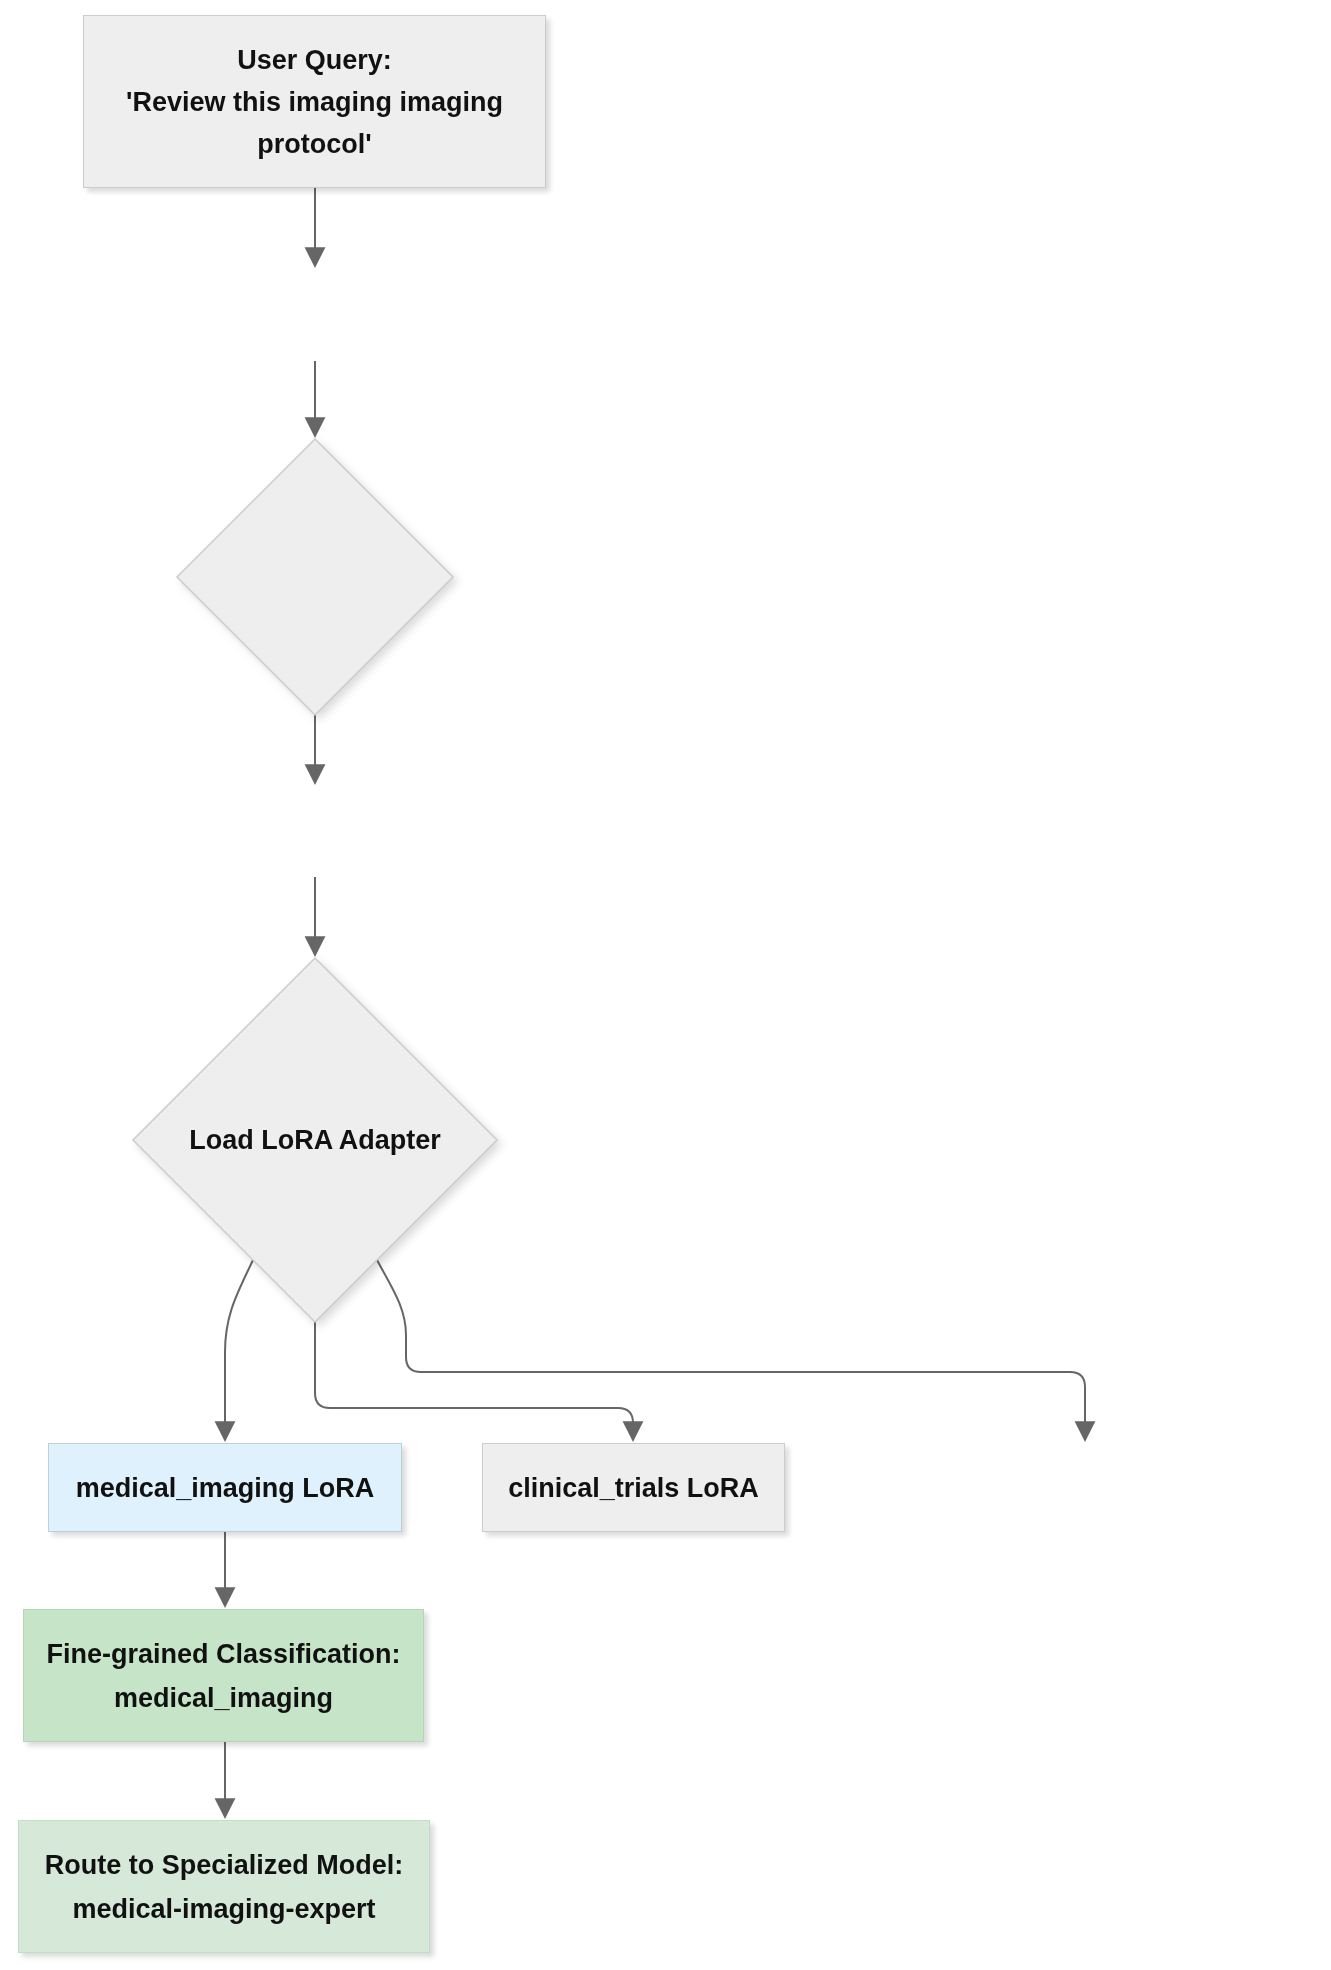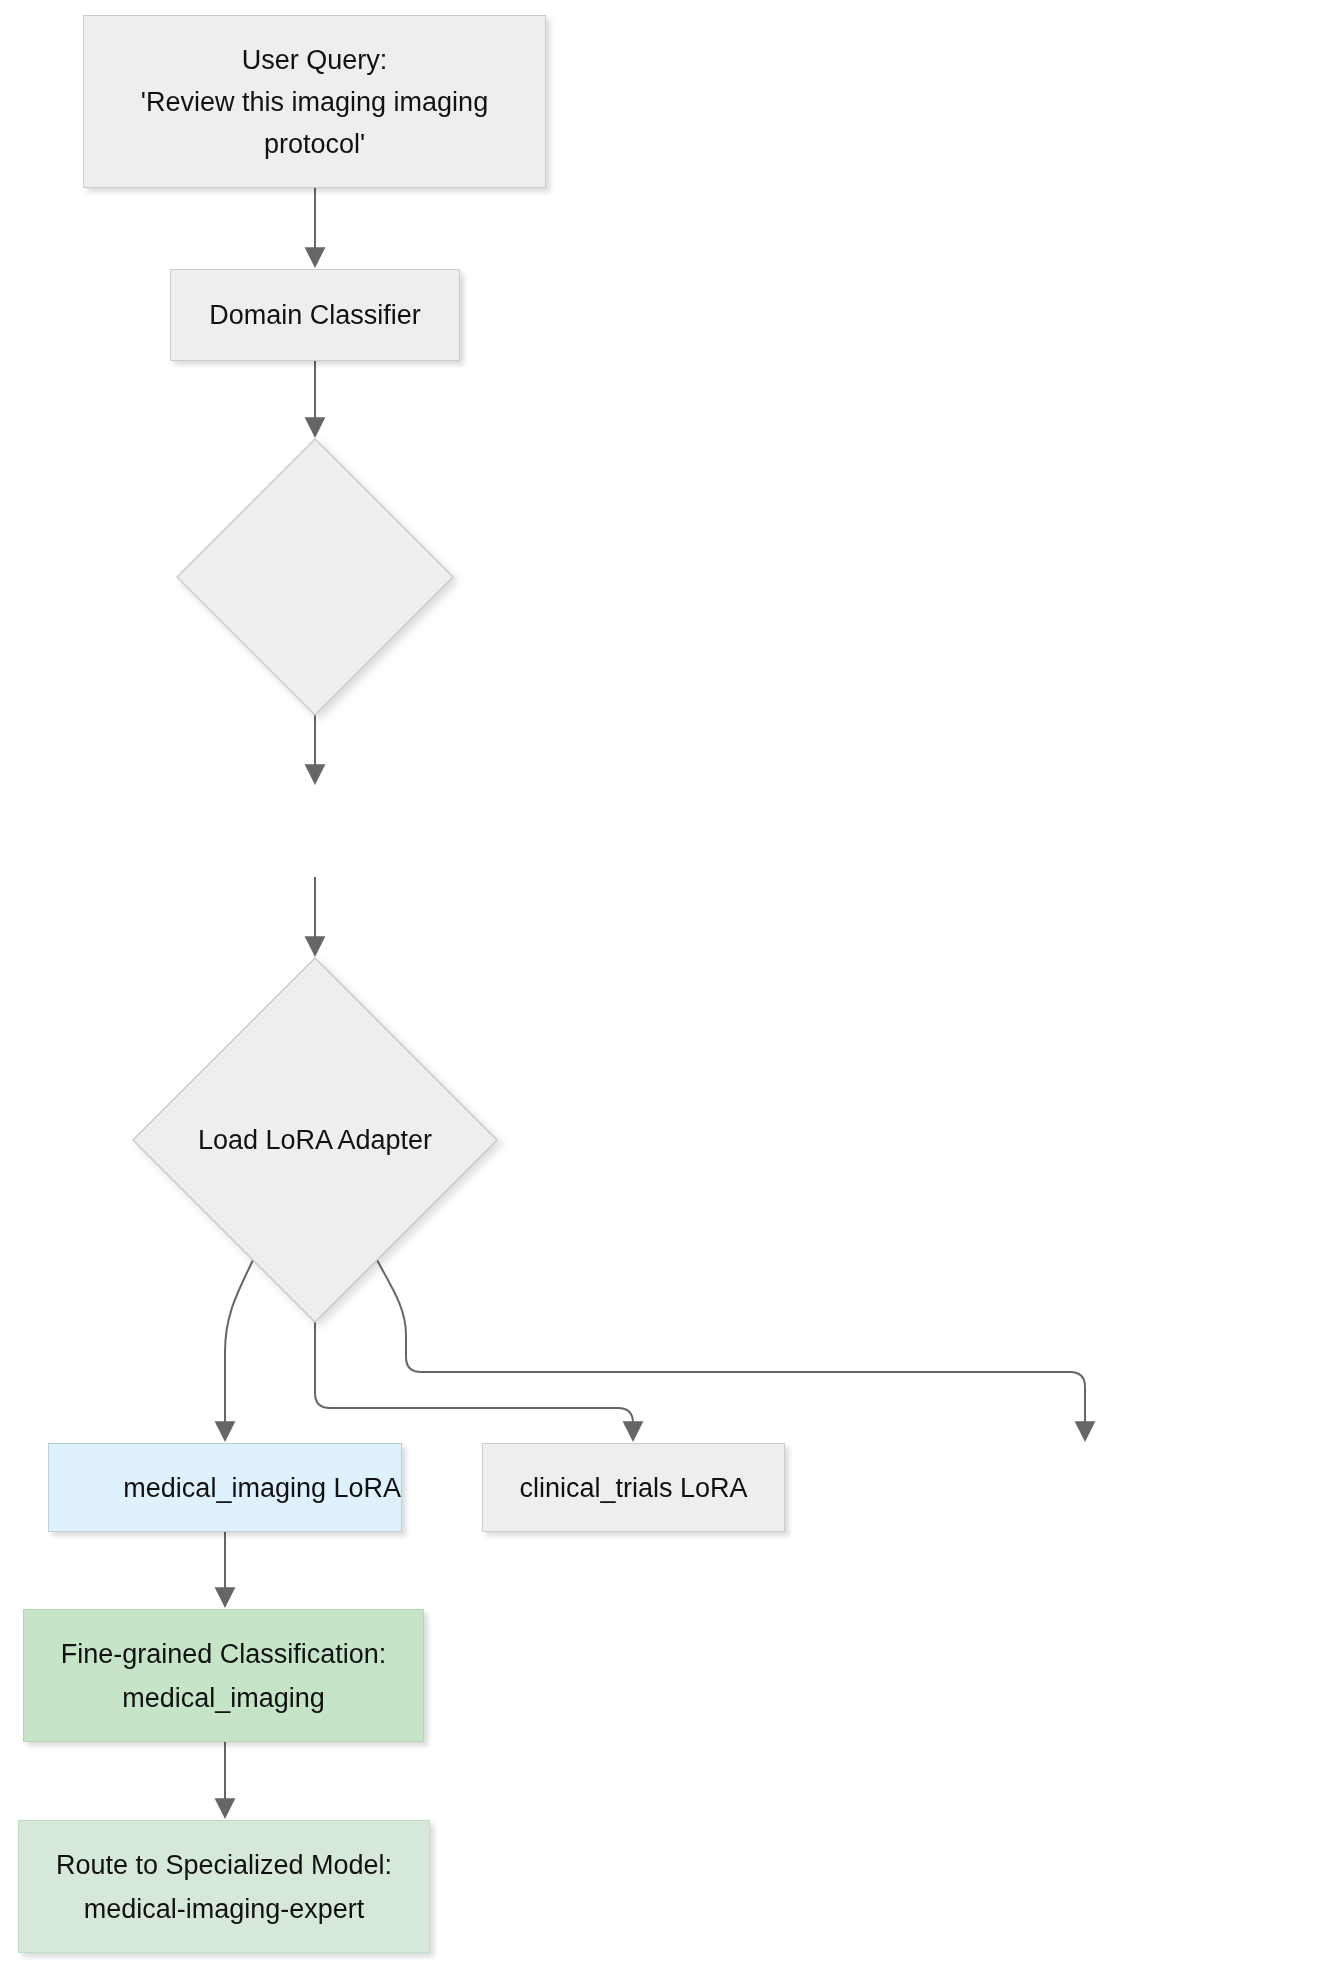--- a/index.html
+++ b/index.html
@@ -16,20 +16,21 @@
     --background:#ffffff;
   }
   html,body{margin:0;padding:0;background:var(--background);}
   .canvas{
     position:relative;
     width:1331px;height:1970px;
     background:var(--background);
     font-family:"Liberation Sans","DejaVu Sans",sans-serif;
     color:var(--text-color);
     overflow:hidden;
+    font-weight:bold;
   }
   svg.layer{position:absolute;left:0;top:0;width:1331px;height:1970px;}
   .edge{stroke:var(--edge-stroke);stroke-width:2;fill:none;}
   .arrowhead{fill:var(--edge-stroke);}
   .diamond{
     fill:var(--node-fill);
     stroke:var(--node-border);
     stroke-width:1.5;
     filter:drop-shadow(4px 4px 4px rgba(0,0,0,0.14));
   }
@@ -38,21 +39,21 @@
     box-sizing:border-box;
     display:flex;flex-direction:column;
     align-items:center;justify-content:center;
     text-align:center;
     font-size:27px;
     background:var(--node-fill);
     border:1.5px solid var(--node-border);
     box-shadow:4px 4px 5px rgba(0,0,0,0.14);
   }
   .node .tline{line-height:42px;white-space:nowrap;}
-  .node.selected{background:var(--selected-fill);border-color:var(--selected-border);align-items:flex-end;}
+  .node.selected{background:var(--selected-fill);border-color:var(--selected-border);}
   .node.classification{background:var(--classification-fill);border-color:var(--classification-border);}
   .node.route{background:var(--route-fill);border-color:var(--route-border);}
   .node.twoline .tline{line-height:44px;}
   .diamond-label{
     position:absolute;
     text-align:center;
     font-size:27px;
     line-height:42px;
     white-space:nowrap;
   }
@@ -84,23 +85,20 @@
     <polygon class="diamond" points="315,439 453,577 315,715 177,577"></polygon>
     <polygon class="diamond" points="315,958 497,1140 315,1322 133,1140"></polygon>
   </svg>
 
   <div class="node" style="left:83px;top:15px;width:463px;height:173px">
     <div class="tline">User Query:</div>
     <div class="tline">'Review this imaging imaging</div>
     <div class="tline">protocol'</div>
   </div>
 
-  <div class="node" style="left:170px;top:269px;width:290px;height:92px">
-    <div class="tline">Domain Classifier</div>
-  </div>
 
 
 
   <div class="diamond-label" style="left:165px;top:1119px;width:300px">Load LoRA Adapter</div>
 
   <div class="node selected" style="left:48px;top:1443px;width:354px;height:89px">
     <div class="tline">medical_imaging LoRA</div>
   </div>
 
   <div class="node" style="left:482px;top:1443px;width:303px;height:89px">

